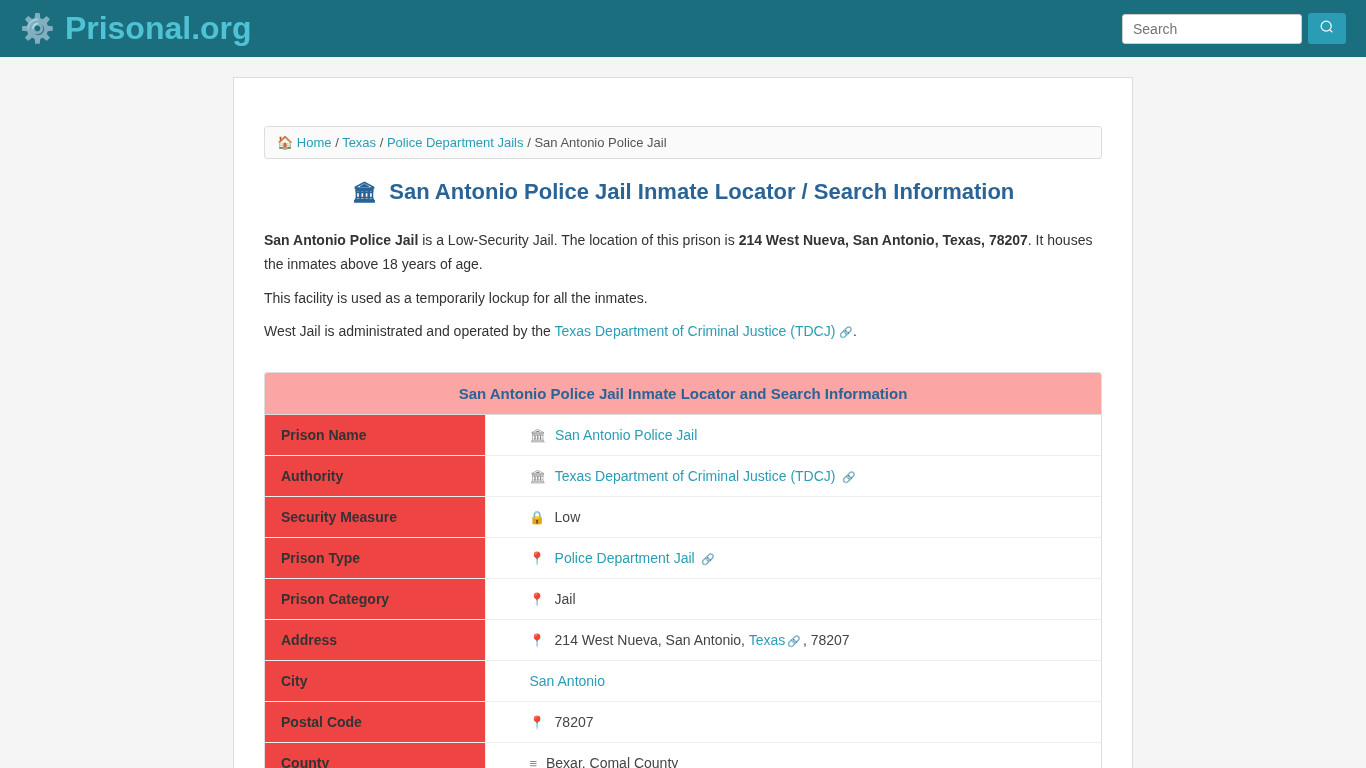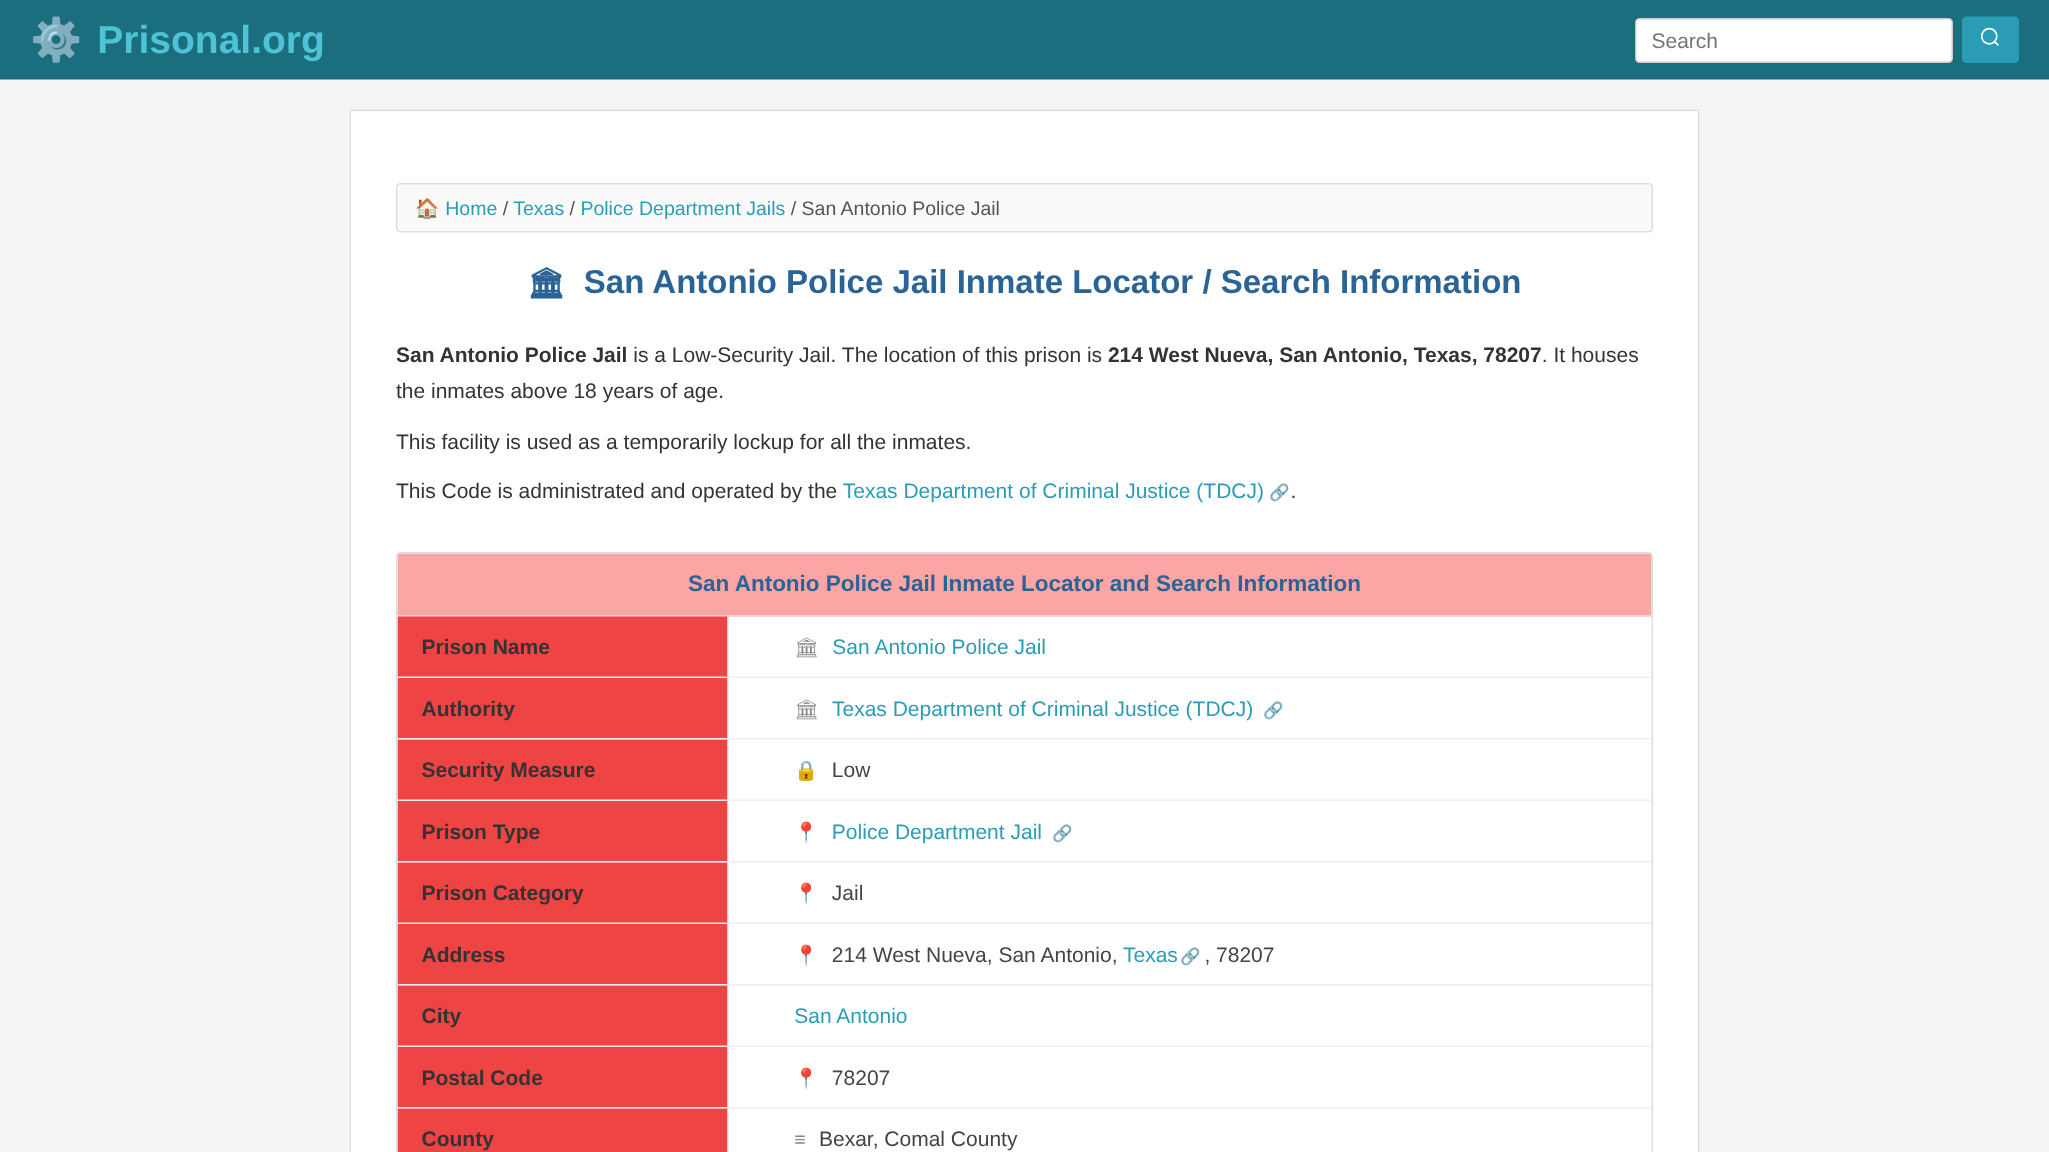--- a/index.html
+++ b/index.html
@@ -16,34 +16,34 @@
     .logo-area {
       display: flex;
       align-items: center;
       gap: 10px;
     }
     .logo-icon {
       color: #fff;
       font-size: 28px;
     }
     .logo-text {
-      font-size: 26px;
+      font-size: 32px;
       font-weight: bold;
       color: #fff;
     }
     .logo-text span {
       color: #4fc3d5;
     }
     .search-area {
       display: flex;
       align-items: center;
       gap: 6px;
     }
     .search-input {
-      width: 212px;
+      width: 180px;
       padding: 6px 10px;
       border: 1px solid #ccc;
       border-radius: 3px;
       font-size: 14px;
       background: #fff;
       color: #999;
     }
     .search-btn {
       background: #2a9db5;
       border: none;
@@ -196,21 +196,21 @@
     <span class="title-icon">🏛</span>
     <span>San Antonio Police Jail Inmate Locator / Search Information</span>
   </h1>
 
   <div class="description">
     <p>
       <strong>San Antonio Police Jail</strong><span> is a Low-Security Jail. The location of this prison is </span><strong>214 West Nueva, San Antonio, Texas, 78207</strong><span>. It houses the inmates above 18 years of age.</span>
     </p>
     <p>This facility is used as a temporarily lockup for all the inmates.</p>
     <p>
-      <span>This Code is administrated and operated by the </span><a href="#">Texas Department of Criminal Justice (TDCJ)</a> <span style="font-size:11px;">🔗</span><span>.</span>
+      <span>West Jail is administrated and operated by the </span><a href="#">Texas Department of Criminal Justice (TDCJ)</a> <span style="font-size:11px;">🔗</span><span>.</span>
     </p>
   </div>
 
   <div class="table-section">
     <div class="table-header">San Antonio Police Jail Inmate Locator and Search Information</div>
     <table class="info-table">
       <tbody>
 
         <tr>
           <td>Prison Name</td>

